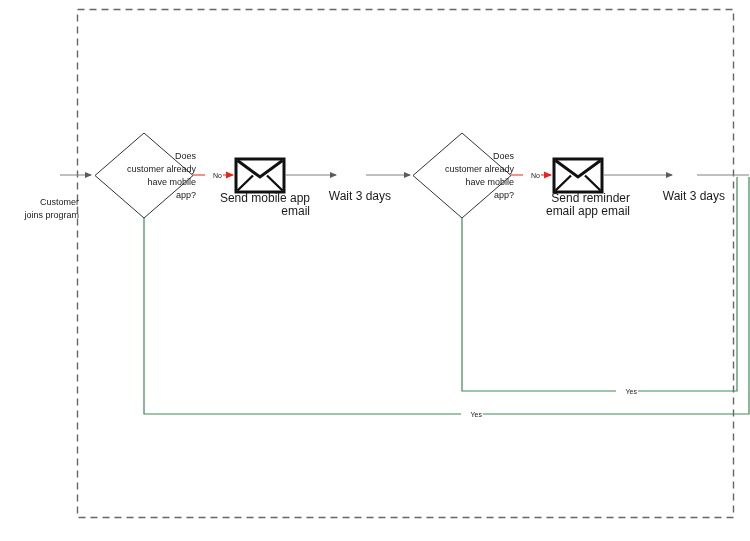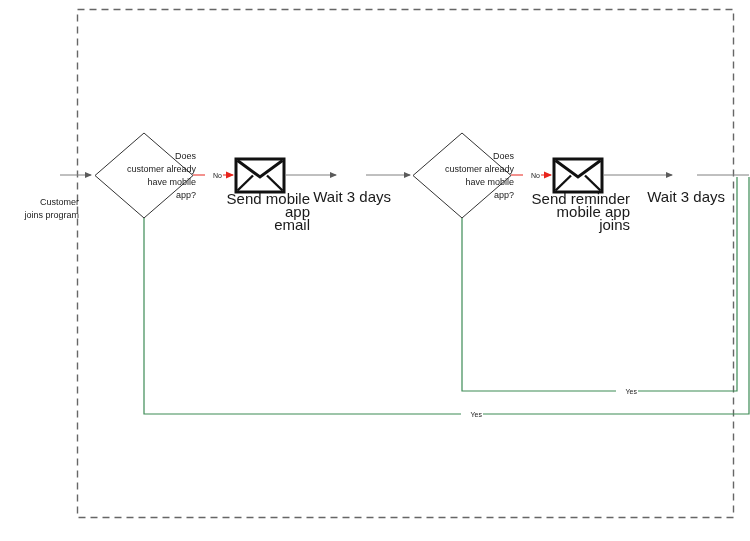--- a/index.html
+++ b/index.html
@@ -28,21 +28,21 @@
   }
   .lbl {
     position: absolute;
     font-family: "Liberation Sans", sans-serif;
     color: #1a1a1a;
     text-align: right;
     line-height: 13px;
     white-space: pre-line;
   }
   .lbl-node {
-    font-size: 15px;
+    font-size: 12px;
   }
   .lbl-diamond {
     font-size: 9px;
     line-height: 13px;
   }
   .lbl-edge {
     font-size: 7px;
     background: #ffffff;
     padding: 0 1px;
     line-height: 9px;
@@ -112,21 +112,21 @@
 email</div>
 
   <div class="lbl lbl-node" style="left:311px; top:190px; width:80px;">Wait 3 days</div>
 
   <div class="lbl lbl-diamond" style="left:410px; top:150px; width:104px;">Does
 customer already
 have mobile
 app?</div>
 
   <div class="lbl lbl-node" style="left:526px; top:192px; width:104px;">Send reminder
-mobile app joins</div>
+email app email</div>
 
   <div class="lbl lbl-node" style="left:645px; top:190px; width:80px;">Wait 3 days</div>
 
   <div class="lbl lbl-edge" style="left:205px; top:171px; width:16px;">No</div>
 
   <div class="lbl lbl-edge" style="left:523px; top:171px; width:16px;">No</div>
 
   <div class="lbl lbl-edge" style="left:461px; top:410px; width:20px;">Yes</div>
 
   <div class="lbl lbl-edge" style="left:616px; top:387px; width:20px;">Yes</div>

